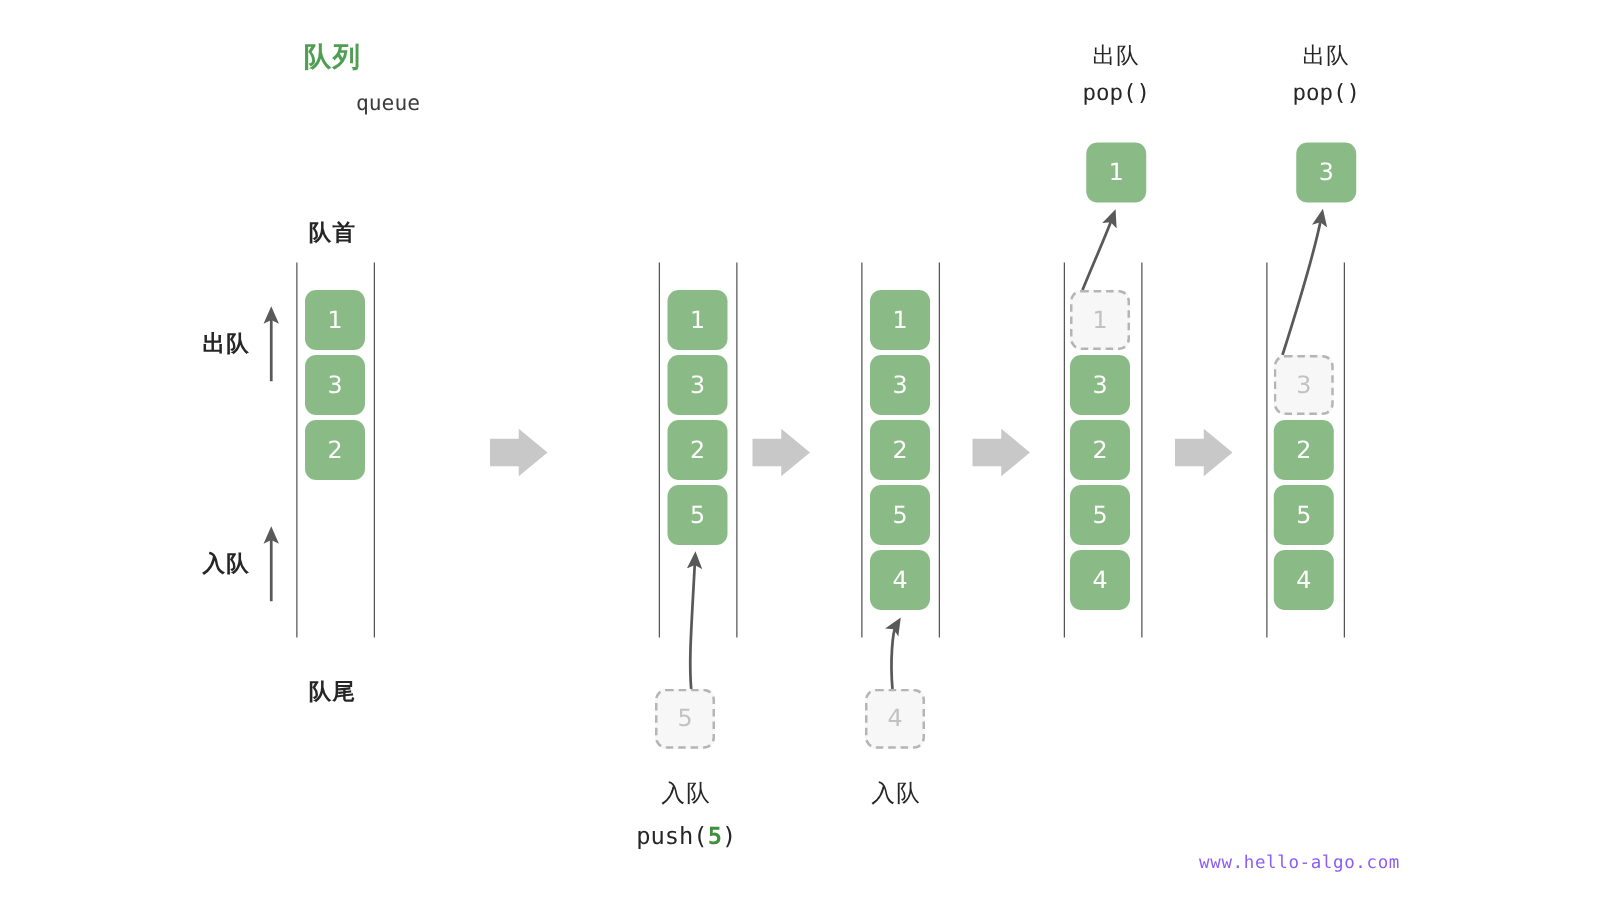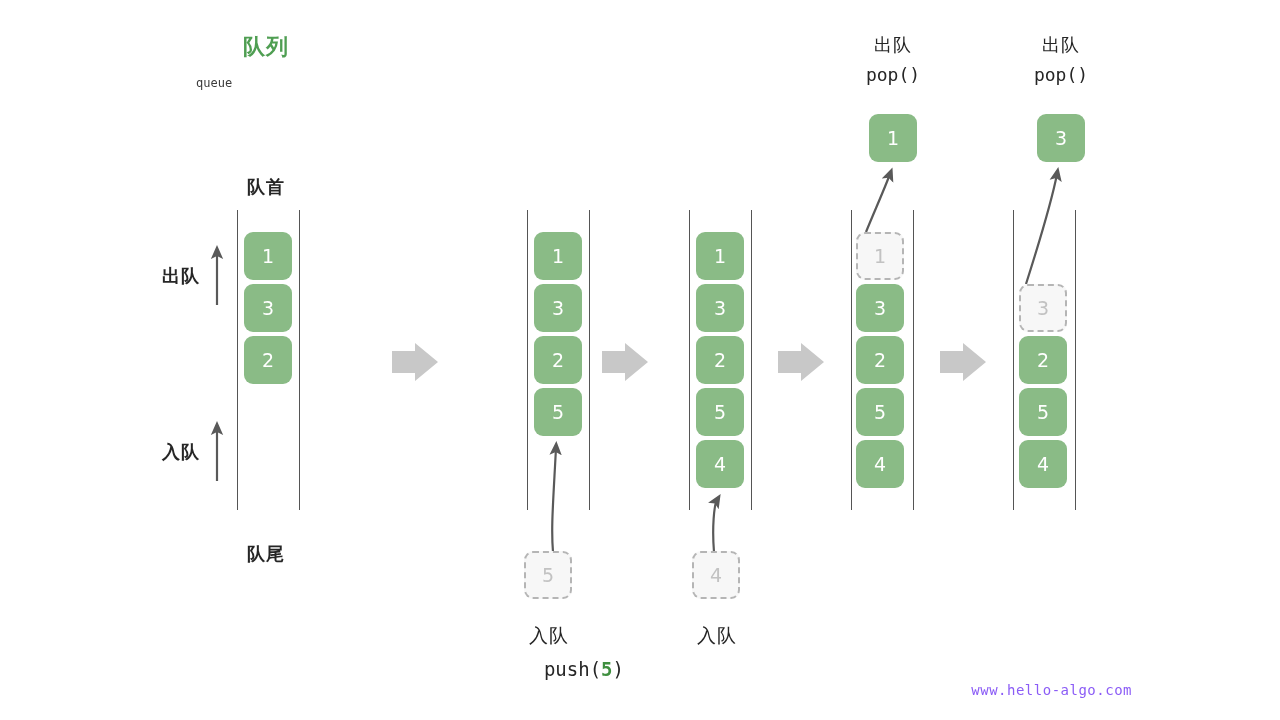--- a/index.html
+++ b/index.html
@@ -13,58 +13,57 @@
     position: relative;
     overflow: hidden;
     font-family: "DejaVu Sans", "Liberation Sans", sans-serif;
     color: #3c3c3c;
   }
   #stage {
     position: absolute;
     left: 0; top: 0;
     width: 1148px;
     height: 720px;
-    padding-left: 12px;
   }
 
   
   .abs { position: absolute; }
 
   
   .title-cn {
     font-size: 22px;
     font-weight: bold;
     color: #4f9e52;
     text-align: center;
     line-height: 26px;
     letter-spacing: 1px;
   }
   .title-en {
     font-family: "DejaVu Sans Mono", "Liberation Mono", monospace;
-    font-size: 12px;
+    font-size: 17px;
     color: #3c3c3c;
-    text-align: left;
-    line-height: 22px;
-  }
-
-  .head-label {
-    font-size: 18px;
-    font-weight: bold;
-    color: #262626;
-    text-align: center;
-    line-height: 22px;
-    letter-spacing: 1px;
-  }
-
-  .side-label {
-    font-size: 18px;
-    font-weight: bold;
-    color: #262626;
     text-align: right;
     line-height: 22px;
+  }
+
+  .head-label {
+    font-size: 18px;
+    font-weight: bold;
+    color: #262626;
+    text-align: center;
+    line-height: 22px;
+    letter-spacing: 1px;
+  }
+
+  .side-label {
+    font-size: 18px;
+    font-weight: bold;
+    color: #262626;
+    text-align: right;
+    line-height: 22px;
     letter-spacing: 1px;
   }
 
   
   .op-caption {
     text-align: center;
     line-height: 30px;
   }
   .op-caption .op-cn {
     display: block;
@@ -90,21 +89,20 @@
     display: block;
     font-size: 19px;
     color: #262626;
     letter-spacing: 1px;
   }
   .bottom-caption .op-code {
     display: block;
     font-family: "DejaVu Sans Mono", "Liberation Mono", monospace;
     font-size: 19px;
     color: #262626;
-    text-align: right;
   }
 
   
   .rail {
     position: absolute;
     width: 1px;
     background: #555555;
   }
 
   

